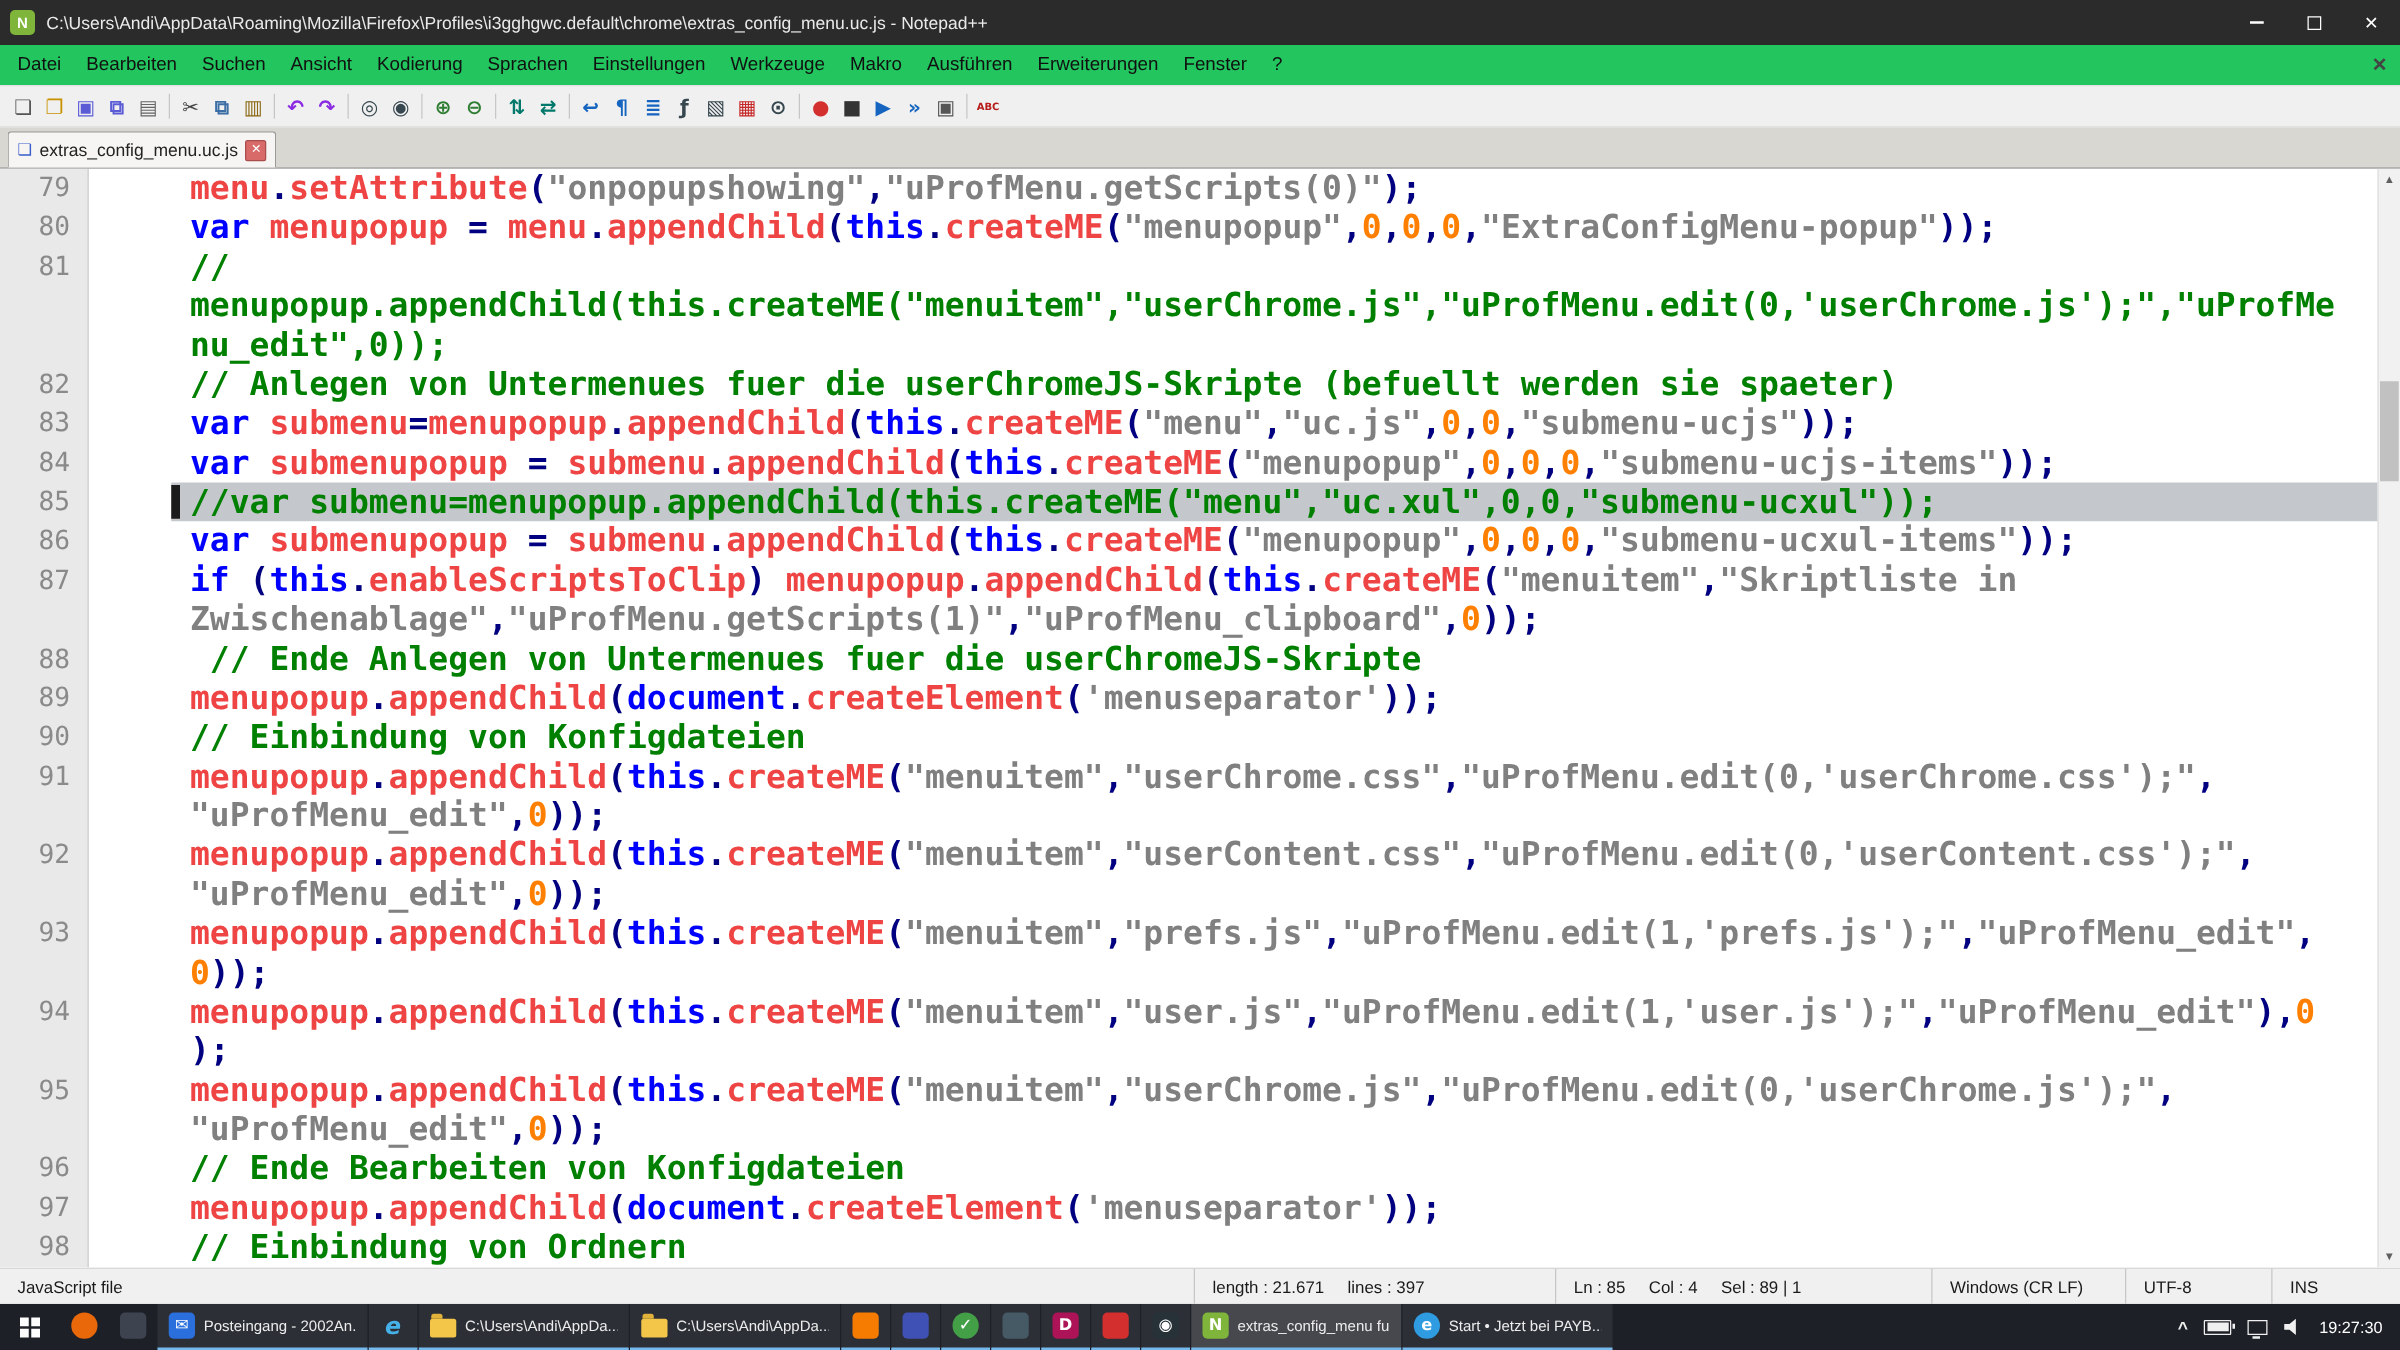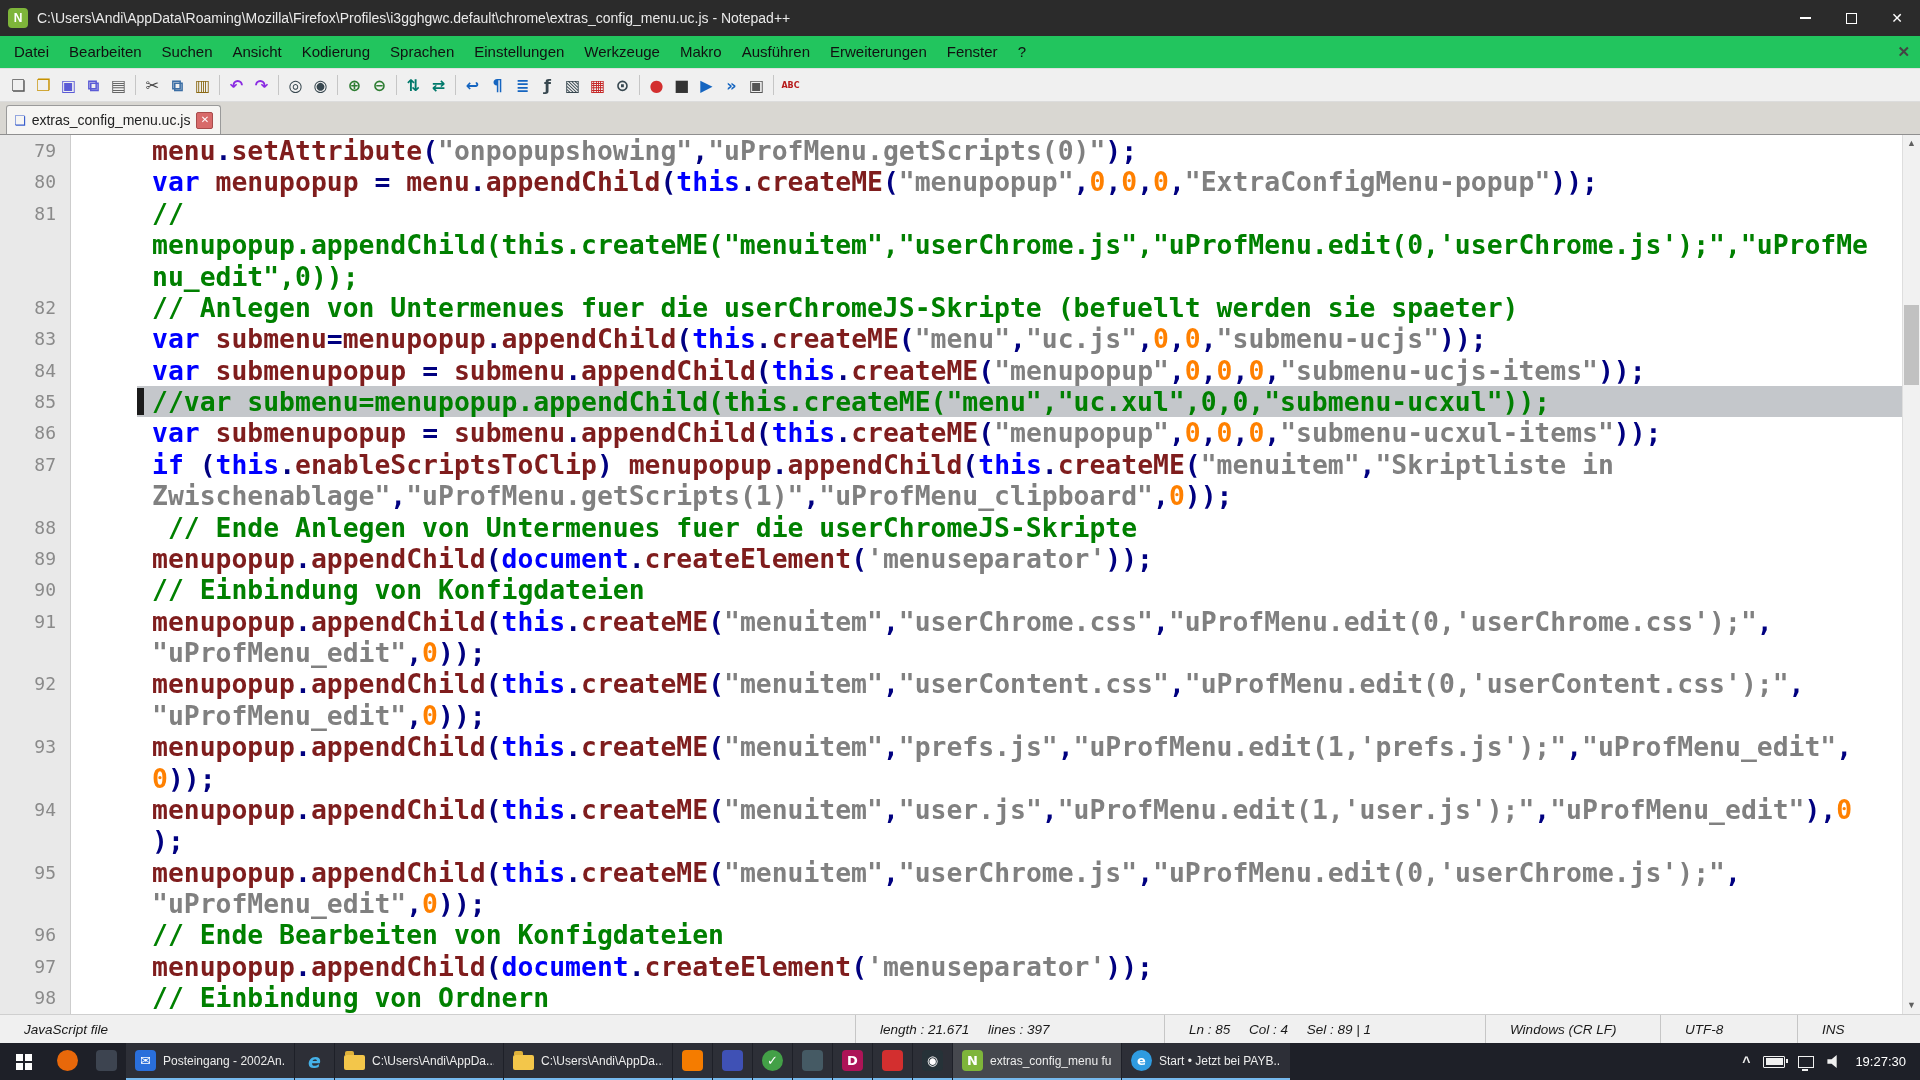--- a/index.html
+++ b/index.html
@@ -42,40 +42,40 @@
   .tab-close{width:15px;height:15px;background:#d86a6a;border:1px solid #a84c4c;border-radius:2px;color:#fff;
     font-size:10px;line-height:13px;text-align:center;}
 
   
   .editor{position:relative;height:879px;background:#fff;flex:none;overflow:hidden;}
   .gutter{position:absolute;left:0;top:0;bottom:0;width:70px;background:#e9e9e9;border-right:1px solid #cdcdcd;z-index:0;}
   #code-rows{position:absolute;left:0;top:0;right:17px;z-index:1;
     font-family:"DejaVu Sans Mono","Liberation Mono",monospace;font-weight:bold;font-size:26.4px;}
   .crow{position:relative;height:31.39px;line-height:31.39px;white-space:pre;}
   .lnum{position:absolute;left:0;top:0;width:56px;text-align:right;color:#8a8a8a;
-    font-size:18px;font-weight:normal;}
+    font-size:21px;font-weight:normal;}
   .ctext{position:absolute;left:152px;top:0;z-index:2;}
   .crow.sel::before{content:"";position:absolute;left:137px;right:0;top:0;bottom:0;background:#c4c7cb;z-index:1;}
   .caret{position:absolute;left:137px;top:2px;bottom:2px;width:7px;background:#1b1b1b;z-index:3;}
-  .tk-d{color:#7f1d1d;}
+  .tk-d{color:#ef4444;}
   .tk-k{color:#0000ff;}
   .tk-s{color:#808080;}
   .tk-n{color:#ff8000;}
   .tk-o{color:#000080;}
   .tk-c{color:#008000;}
   .vscroll{position:absolute;right:0;top:0;bottom:0;width:17px;background:#f1f1f1;border-left:1px solid #dedede;z-index:4;}
   .varrow{position:absolute;left:0;right:0;height:17px;color:#606060;font-size:9px;text-align:center;line-height:17px;}
   .varrow.up{top:0;}
   .varrow.down{bottom:0;}
   .vthumb{position:absolute;left:1px;right:1px;top:170px;height:80px;background:#c1c1c1;}
 
   
   .statusbar{height:29px;background:#f0f0f0;border-top:1px solid #cfcfcf;display:flex;align-items:stretch;
     font-size:13.5px;color:#1a1a1a;flex:none;box-sizing:border-box;}
-  .sseg{display:flex;align-items:center;padding:0 24px;white-space:pre;border-left:1px solid #c6c6c6;font-style:italic;}
+  .sseg{display:flex;align-items:center;padding:0 14px;white-space:pre;border-left:1px solid #c6c6c6;}
   .sseg.s1{flex:1;border-left:none;}
   .sseg.s2{width:260px;}
   .sseg.s3{width:272px;}
   .sseg.s4{width:126px;}
   .sseg.s5{width:88px;}
   .sseg.s6{width:74px;justify-content:flex-start;}
 
   
   .taskbar{height:37px;background:#1e2028;display:flex;align-items:stretch;color:#fff;}
   .tb-start{width:48px;display:flex;align-items:center;justify-content:center;flex:none;}

